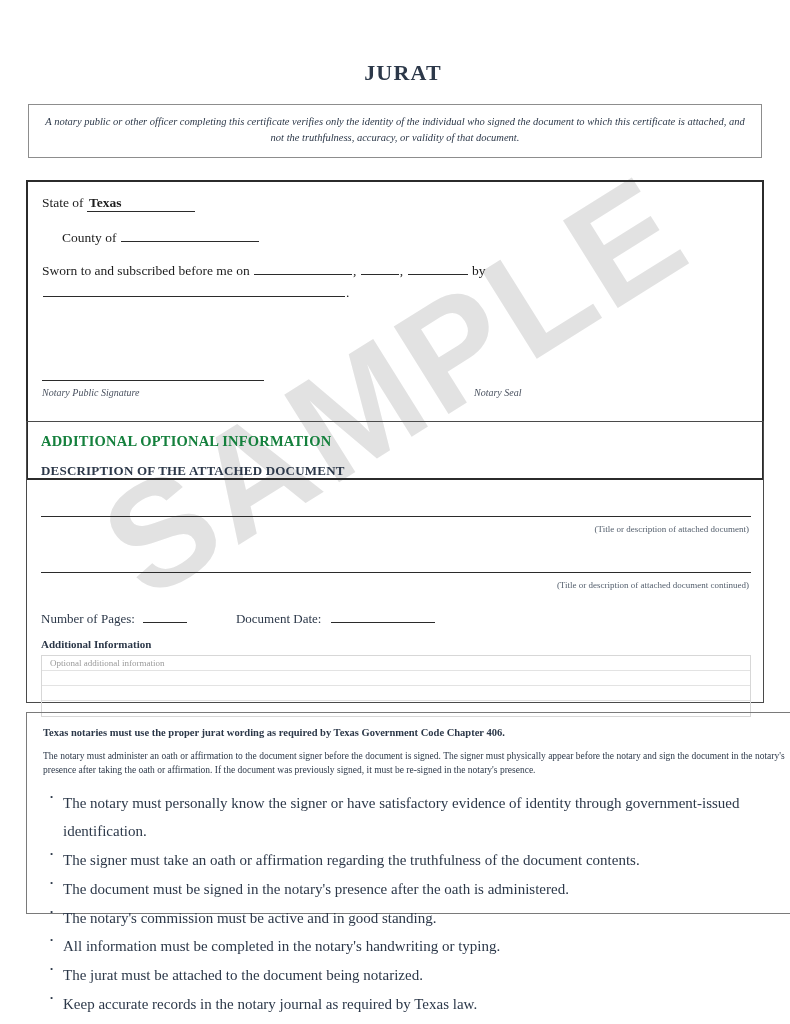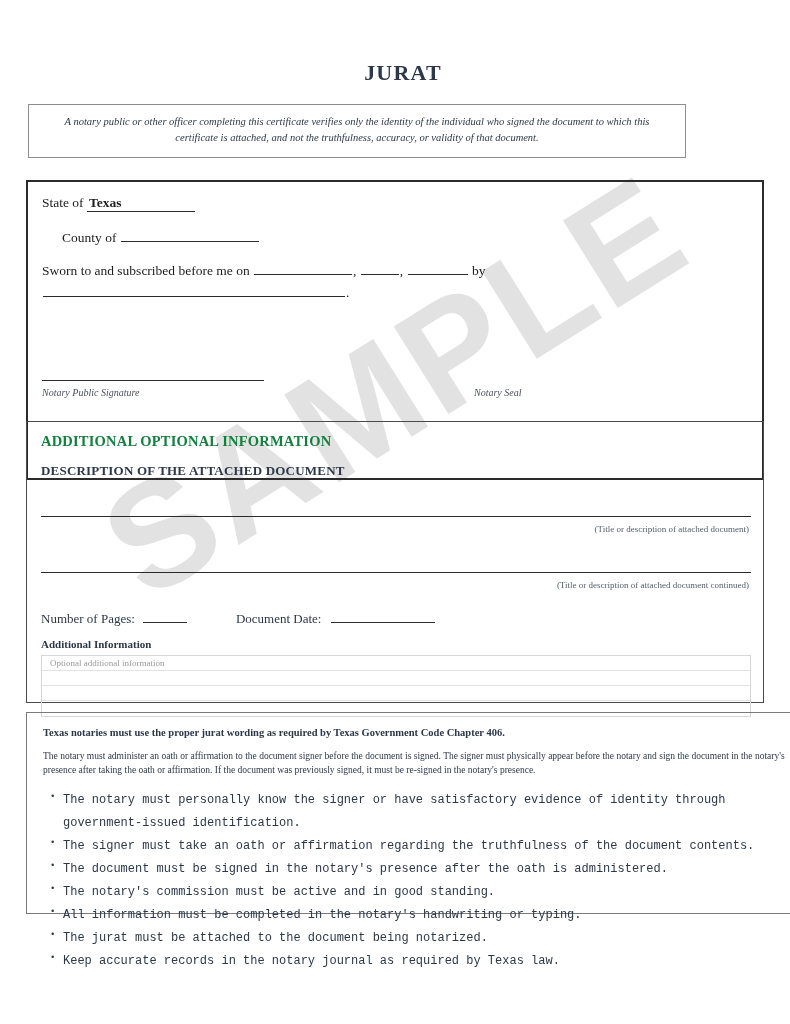--- a/index.html
+++ b/index.html
@@ -56,21 +56,21 @@
     margin: 0;
     padding: 62px 0 0 16px;
     line-height: 1;
   }
 
   
   .disclaimer-box {
     position: absolute;
     left: 28px;
     top: 104px;
-    width: 658px;
+    width: 734px;
     box-sizing: border-box;
     border: 1px solid #8d8d8d;
     padding: 9px 16px 10px 16px;
   }
   .disclaimer-text {
     margin: 0;
     font-style: italic;
     font-size: 10.5px;
     line-height: 1.55;
     text-align: center;
@@ -247,25 +247,24 @@
     font-size: 9.5px;
     line-height: 1.5;
     color: #2c3849;
   }
   .req-list {
     margin: 11px 0 0 0;
     padding: 0 0 0 20px;
     list-style: none;
   }
   .req-list li {
-    font-size: 12px;
+    font-size: 15px;
     line-height: 1.92;
     color: #2c3849;
     position: relative;
-    font-family: Liberation Mono, monospace;
   }
   .req-list li::before {
     content: "\2022";
     position: absolute;
     left: -13px;
     top: 0;
     color: #2c3849;
     font-size: 9px;
   }
 </style>

